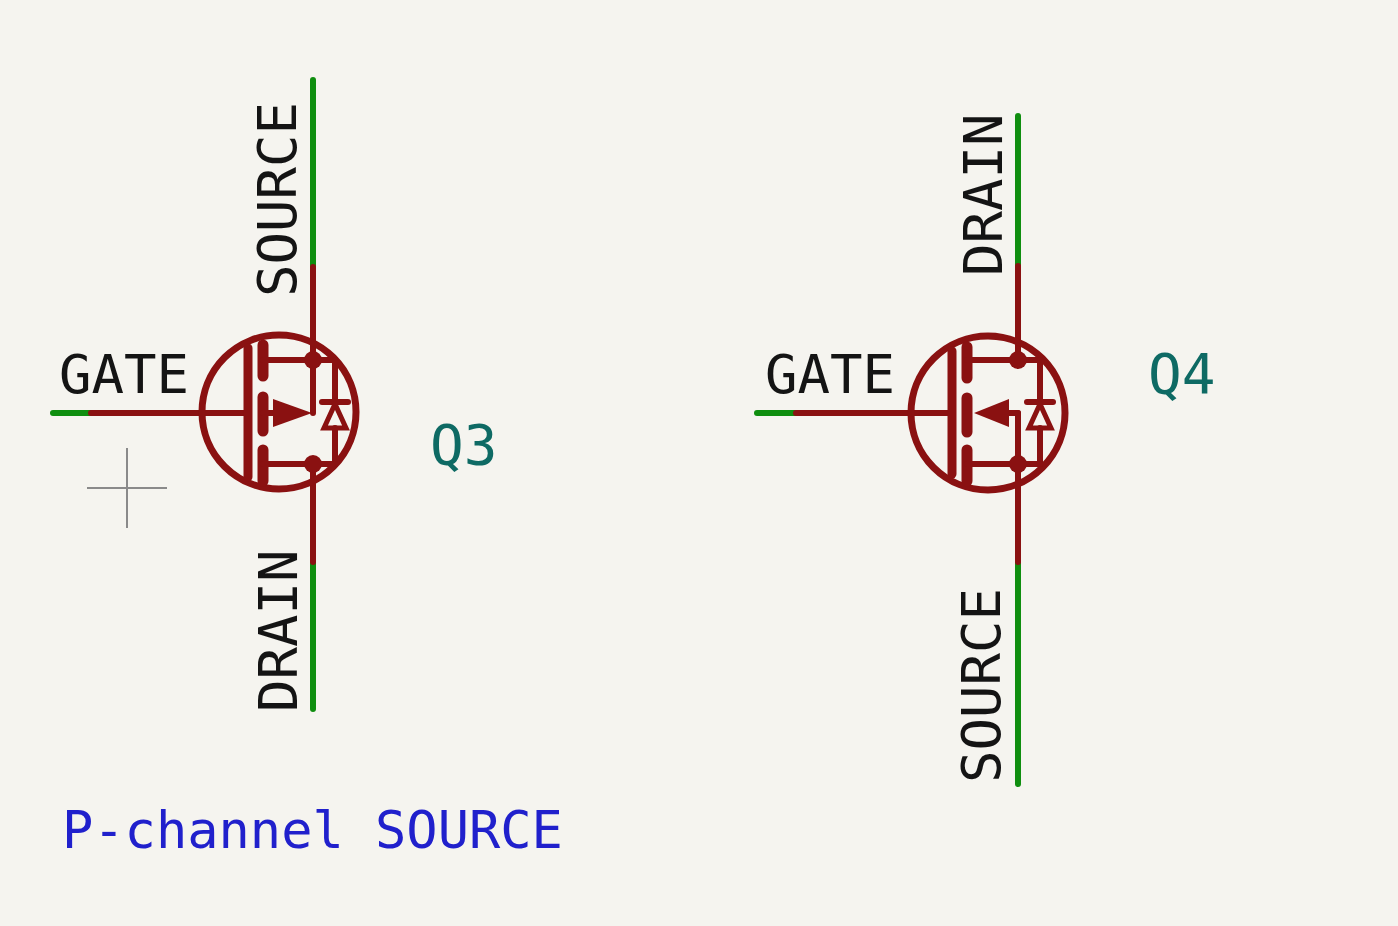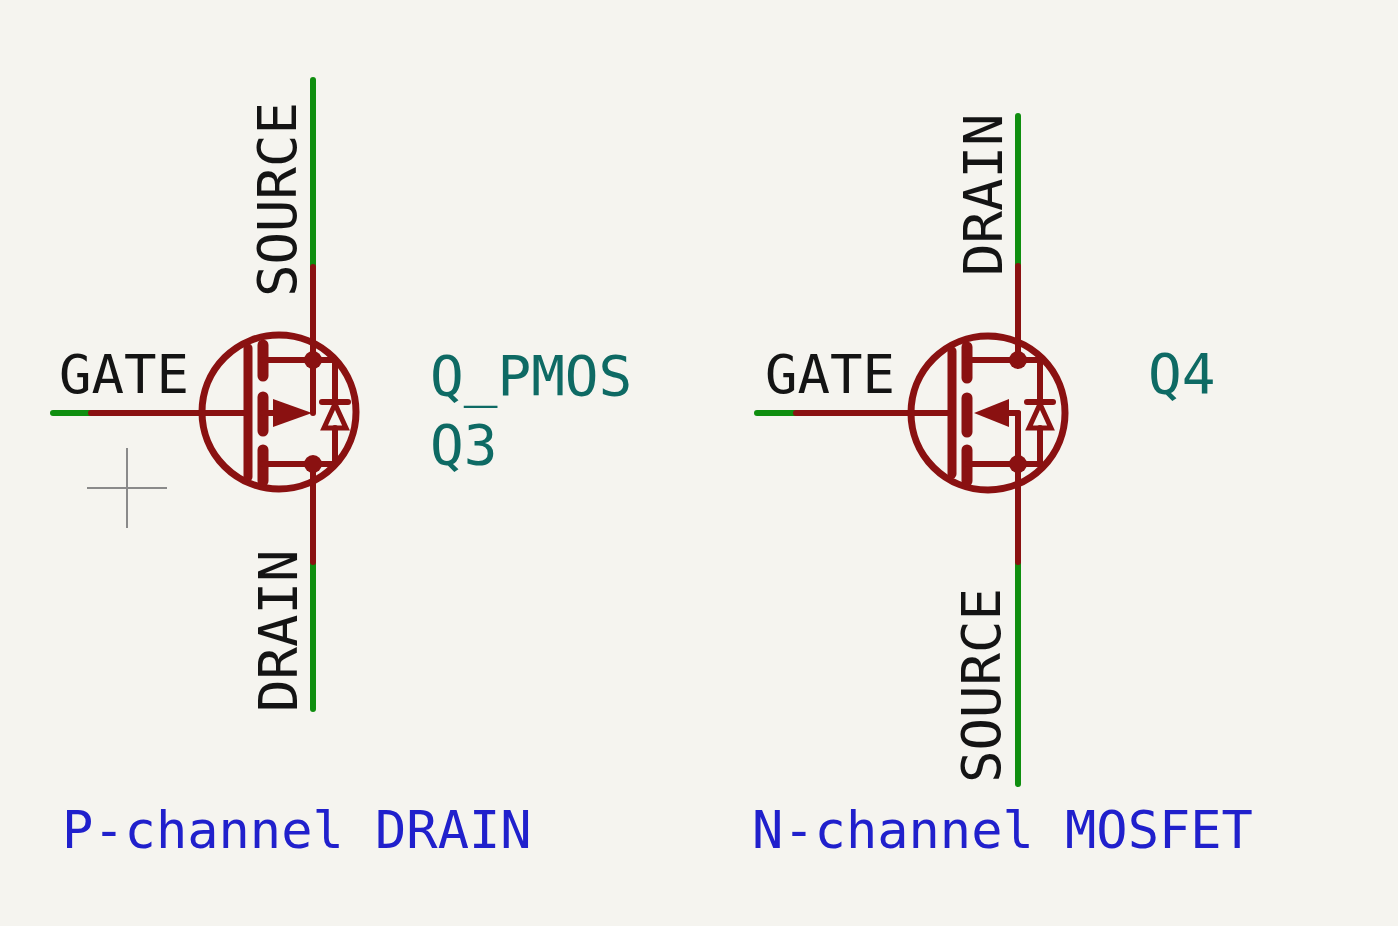--- a/index.html
+++ b/index.html
@@ -117,25 +117,23 @@
         <circle cx="1018" cy="360" r="9"></circle>
         <circle cx="1018" cy="464" r="9"></circle>
       </g>
     </g>
   </svg>
 
   <div class="lbl pin-name" style="left:59px;top:351px;">GATE</div>
   <div class="lbl pin-name vert" style="left:253px;top:297px;">SOURCE</div>
   <div class="lbl pin-name vert" style="left:254px;top:712px;">DRAIN</div>
 
-  <div class="lbl field" style="left:430px;top:350px;">Q_PMOS</div>
   <div class="lbl field" style="left:430px;top:419px;">Q3</div>
 
   <div class="lbl pin-name" style="left:765px;top:351px;">GATE</div>
   <div class="lbl pin-name vert" style="left:959px;top:276px;">DRAIN</div>
   <div class="lbl pin-name vert" style="left:957px;top:783px;">SOURCE</div>
 
   <div class="lbl field" style="left:1148px;top:348px;">Q4</div>
 
-  <div class="lbl note" style="left:62px;top:804px;">P-channel DRAIN</div>
-  <div class="lbl note" style="left:752px;top:804px;">N-channel MOSFET</div>
+  <div class="lbl note" style="left:62px;top:804px;">P-channel SOURCE</div>
 
 </div>
 
 </body></html>

